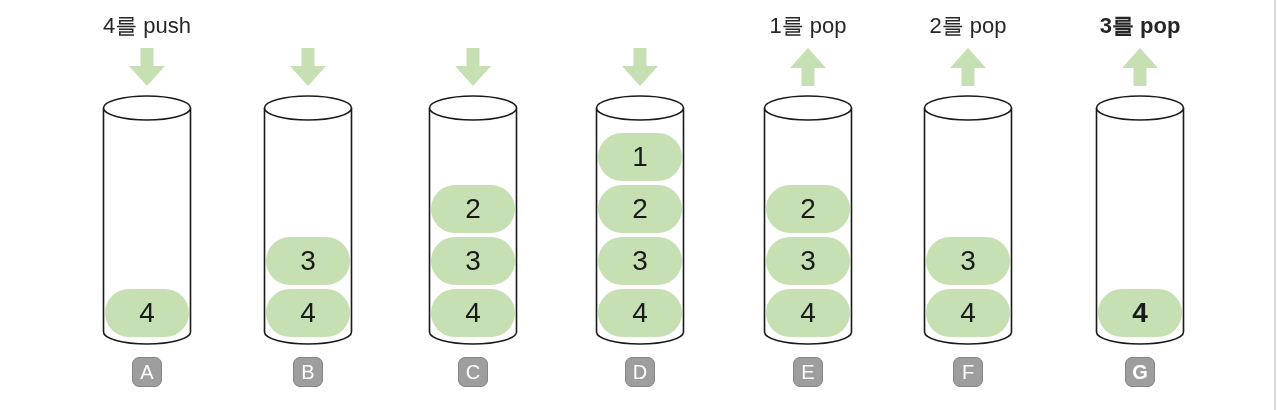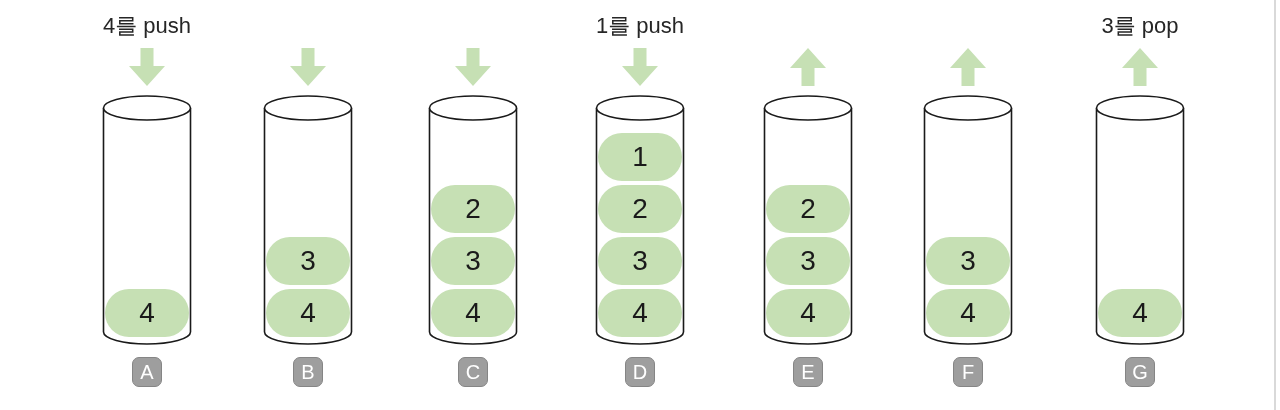--- a/index.html
+++ b/index.html
@@ -137,72 +137,73 @@
     <div class="stack-items">
           <div class="pill" style="top: 289px;">4</div>
           <div class="pill" style="top: 237px;">3</div>
           <div class="pill" style="top: 185px;">2</div>
         </div>
     <div class="badge">
       <span>C</span>
     </div>
   </div>
       <div class="col" style="left: 560px;">
-    <div class="title">1를 push</div>
     <svg class="arrow" width="36" height="38" viewBox="0 0 36 38">
       <polygon class="arrow-shape" fill="#c6e0b4" points="11.5,0 24.5,0 24.5,18 36,18 18,38 0,18 11.5,18"></polygon>
     </svg>
     <svg class="cylinder" width="90" height="252" viewBox="0 0 90 252">
       <path d="M 1.5,14 L 1.5,238 A 43.5,12 0 0 0 88.5,238 L 88.5,14" fill="#ffffff" stroke="#1a1a1a" stroke-width="1.6"></path>
       <ellipse cx="45" cy="14" rx="43.5" ry="12" fill="#ffffff" stroke="#1a1a1a" stroke-width="1.6"></ellipse>
     </svg>
     <div class="stack-items">
           <div class="pill" style="top: 289px;">4</div>
           <div class="pill" style="top: 237px;">3</div>
           <div class="pill" style="top: 185px;">2</div>
           <div class="pill" style="top: 133px;">1</div>
         </div>
     <div class="badge">
       <span>D</span>
     </div>
   </div>
       <div class="col" style="left: 728px;">
+    <div class="title">1를 pop</div>
     <svg class="arrow" width="36" height="38" viewBox="0 0 36 38">
       <polygon class="arrow-shape" fill="#c6e0b4" points="18,0 36,20 24.5,20 24.5,38 11.5,38 11.5,20 0,20"></polygon>
     </svg>
     <svg class="cylinder" width="90" height="252" viewBox="0 0 90 252">
       <path d="M 1.5,14 L 1.5,238 A 43.5,12 0 0 0 88.5,238 L 88.5,14" fill="#ffffff" stroke="#1a1a1a" stroke-width="1.6"></path>
       <ellipse cx="45" cy="14" rx="43.5" ry="12" fill="#ffffff" stroke="#1a1a1a" stroke-width="1.6"></ellipse>
     </svg>
     <div class="stack-items">
           <div class="pill" style="top: 289px;">4</div>
           <div class="pill" style="top: 237px;">3</div>
           <div class="pill" style="top: 185px;">2</div>
         </div>
     <div class="badge">
       <span>E</span>
     </div>
   </div>
       <div class="col" style="left: 888px;">
+    <div class="title">2를 pop</div>
     <svg class="arrow" width="36" height="38" viewBox="0 0 36 38">
       <polygon class="arrow-shape" fill="#c6e0b4" points="18,0 36,20 24.5,20 24.5,38 11.5,38 11.5,20 0,20"></polygon>
     </svg>
     <svg class="cylinder" width="90" height="252" viewBox="0 0 90 252">
       <path d="M 1.5,14 L 1.5,238 A 43.5,12 0 0 0 88.5,238 L 88.5,14" fill="#ffffff" stroke="#1a1a1a" stroke-width="1.6"></path>
       <ellipse cx="45" cy="14" rx="43.5" ry="12" fill="#ffffff" stroke="#1a1a1a" stroke-width="1.6"></ellipse>
     </svg>
     <div class="stack-items">
           <div class="pill" style="top: 289px;">4</div>
           <div class="pill" style="top: 237px;">3</div>
         </div>
     <div class="badge">
       <span>F</span>
     </div>
   </div>
-      <div class="col" style="left: 1060px;">
+      <div class="col" style="left: 1060px; font-weight: bold;">
     <div class="title">3를 pop</div>
     <svg class="arrow" width="36" height="38" viewBox="0 0 36 38">
       <polygon class="arrow-shape" fill="#c6e0b4" points="18,0 36,20 24.5,20 24.5,38 11.5,38 11.5,20 0,20"></polygon>
     </svg>
     <svg class="cylinder" width="90" height="252" viewBox="0 0 90 252">
       <path d="M 1.5,14 L 1.5,238 A 43.5,12 0 0 0 88.5,238 L 88.5,14" fill="#ffffff" stroke="#1a1a1a" stroke-width="1.6"></path>
       <ellipse cx="45" cy="14" rx="43.5" ry="12" fill="#ffffff" stroke="#1a1a1a" stroke-width="1.6"></ellipse>
     </svg>
     <div class="stack-items">
           <div class="pill" style="top: 289px;">4</div>

